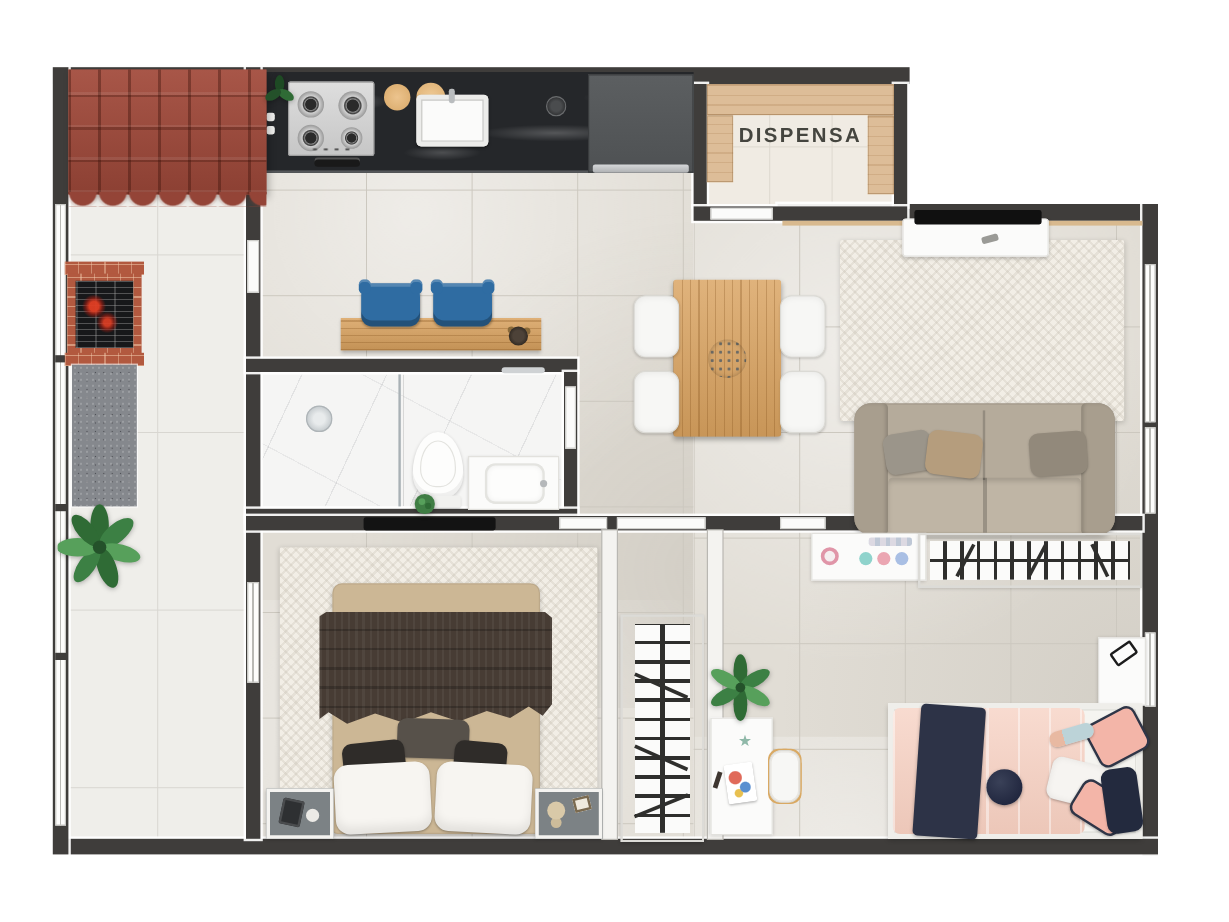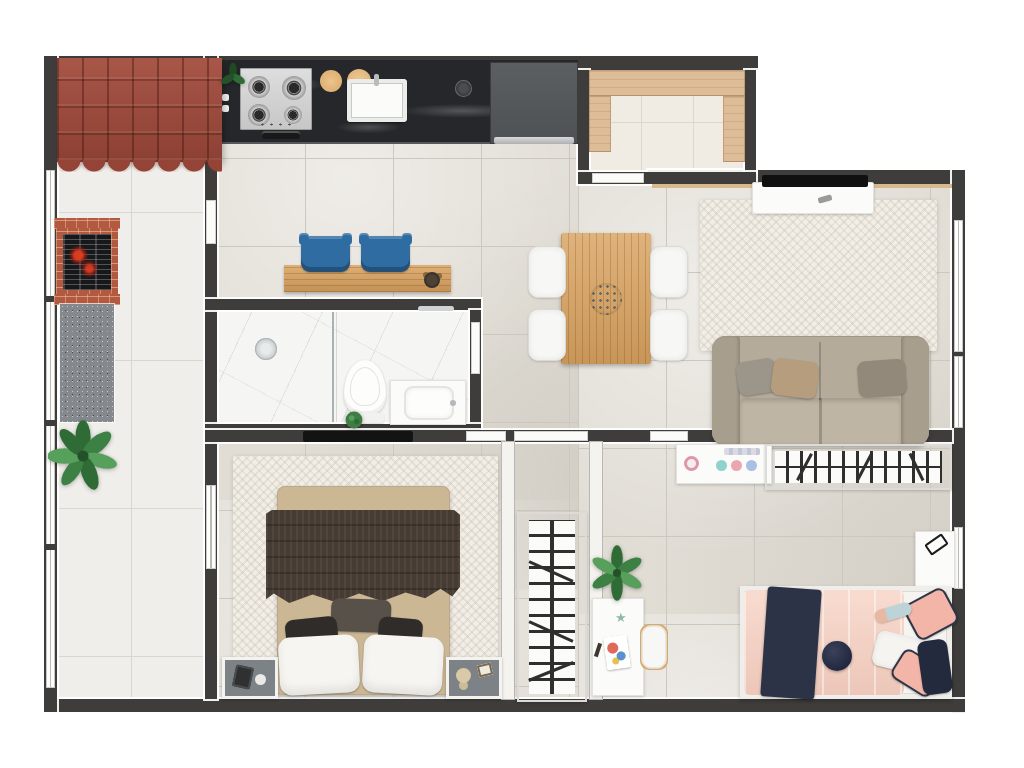--- a/index.html
+++ b/index.html
@@ -198,20 +198,21 @@
   <div class="abs wood furn" style="left:561px;top:233px;width:90px;height:131px;border-radius:3px;box-shadow:0 2px 4px rgba(0,0,0,.28);"></div>
   <div class="abs chair" style="left:528px;top:246px;width:36px;height:50px;"></div>
   <div class="abs chair" style="left:528px;top:309px;width:36px;height:50px;"></div>
   <div class="abs chair" style="left:650px;top:246px;width:36px;height:50px;"></div>
   <div class="abs chair" style="left:650px;top:309px;width:36px;height:50px;"></div>
   <div class="abs" style="left:590px;top:283px;width:32px;height:32px;border-radius:50%;z-index:6;background:radial-gradient(circle at 35% 35%,#ffffff,#e8e6e0 70%,#d2cfc8);box-shadow:inset 0 0 4px rgba(0,0,0,.25);background-image:radial-gradient(#6b6b66 1px,transparent 1.6px);background-size:7px 7px;"></div>
 
   <div class="abs wood-light" style="left:589px;top:70px;width:156px;height:26px;z-index:4;"></div>
   <div class="abs wood-light" style="left:589px;top:96px;width:22px;height:56px;z-index:4;"></div>
   <div class="abs wood-light" style="left:723px;top:96px;width:22px;height:66px;z-index:4;"></div>
+  <div class="abs pantry-label" style="left:589px;top:96px;width:156px;height:34px;">DISPENSA</div>
 
   <div class="abs rug" style="left:700px;top:200px;width:237px;height:151px;"></div>
   <div class="abs white-unit" style="left:752px;top:182px;width:122px;height:32px;border-radius:3px;"></div>
   <div class="abs" style="left:762px;top:175px;width:106px;height:12px;background:#101010;border-radius:2px;z-index:6;"></div>
   <div class="abs" style="left:818px;top:196px;width:14px;height:6px;background:#9a9a96;border-radius:2px;z-index:6;transform:rotate(-15deg);"></div>
   <div class="abs furn" style="left:712px;top:336px;width:217px;height:110px;background:var(--pal-sofa,#b5ab9b);border-radius:14px;box-shadow:inset 0 0 0 1px rgba(0,0,0,.12),0 2px 4px rgba(0,0,0,.25);">
     <div class="abs" style="left:0;top:0;width:28px;height:110px;background:#a89e8e;border-radius:14px 4px 4px 14px;box-shadow:inset -2px 0 3px rgba(0,0,0,.15);"></div>
     <div class="abs" style="right:0;top:0;width:28px;height:110px;background:#a89e8e;border-radius:4px 14px 14px 4px;box-shadow:inset 2px 0 3px rgba(0,0,0,.15);"></div>
     <div class="abs" style="left:28px;top:62px;width:161px;height:46px;background:#bfb5a5;border-radius:4px;box-shadow:inset 0 3px 4px rgba(0,0,0,.14);background-image:linear-gradient(90deg,transparent 49%,rgba(0,0,0,.2) 49%,rgba(0,0,0,.2) 51%,transparent 51%);"></div>
     <div class="abs" style="left:107px;top:6px;width:2px;height:58px;background:rgba(0,0,0,.18);"></div>

